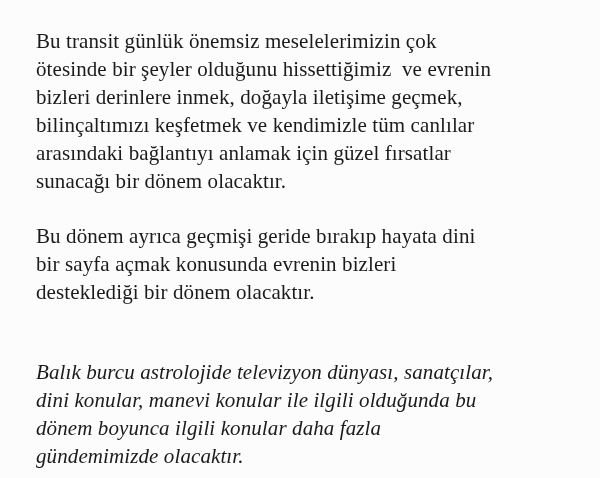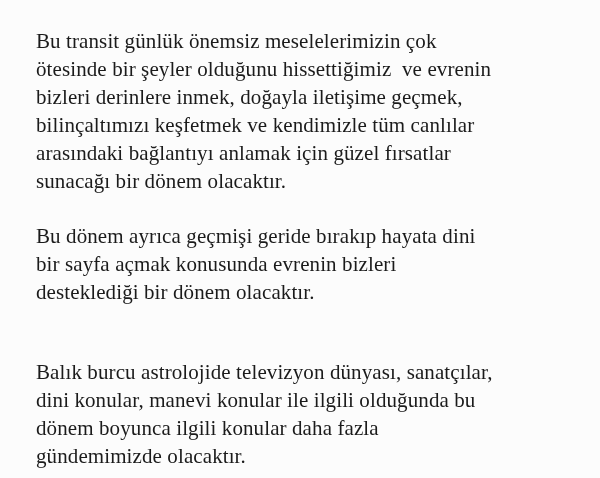--- a/index.html
+++ b/index.html
@@ -22,21 +22,21 @@
   }
   .para {
     margin: 0;
     font-size: 21px;
     line-height: 28px;
     letter-spacing: 0.1px;
     white-space: pre-wrap; 
   }
   .para-1 { margin-bottom: 27px; }
   .para-2 { margin-bottom: 52px; }
-  .para-3 { margin-bottom: 8px; }
+  .para-3 { margin-bottom: 8px; font-style: italic; }
 </style>
 </head>
 <body>
 
 <div class="page">
   <p class="para para-1">Bu transit günlük önemsiz meselelerimizin çok
 ötesinde bir şeyler olduğunu hissettiğimiz  ve evrenin
 bizleri derinlere inmek, doğayla iletişime geçmek,
 bilinçaltımızı keşfetmek ve kendimizle tüm canlılar
 arasındaki bağlantıyı anlamak için güzel fırsatlar

